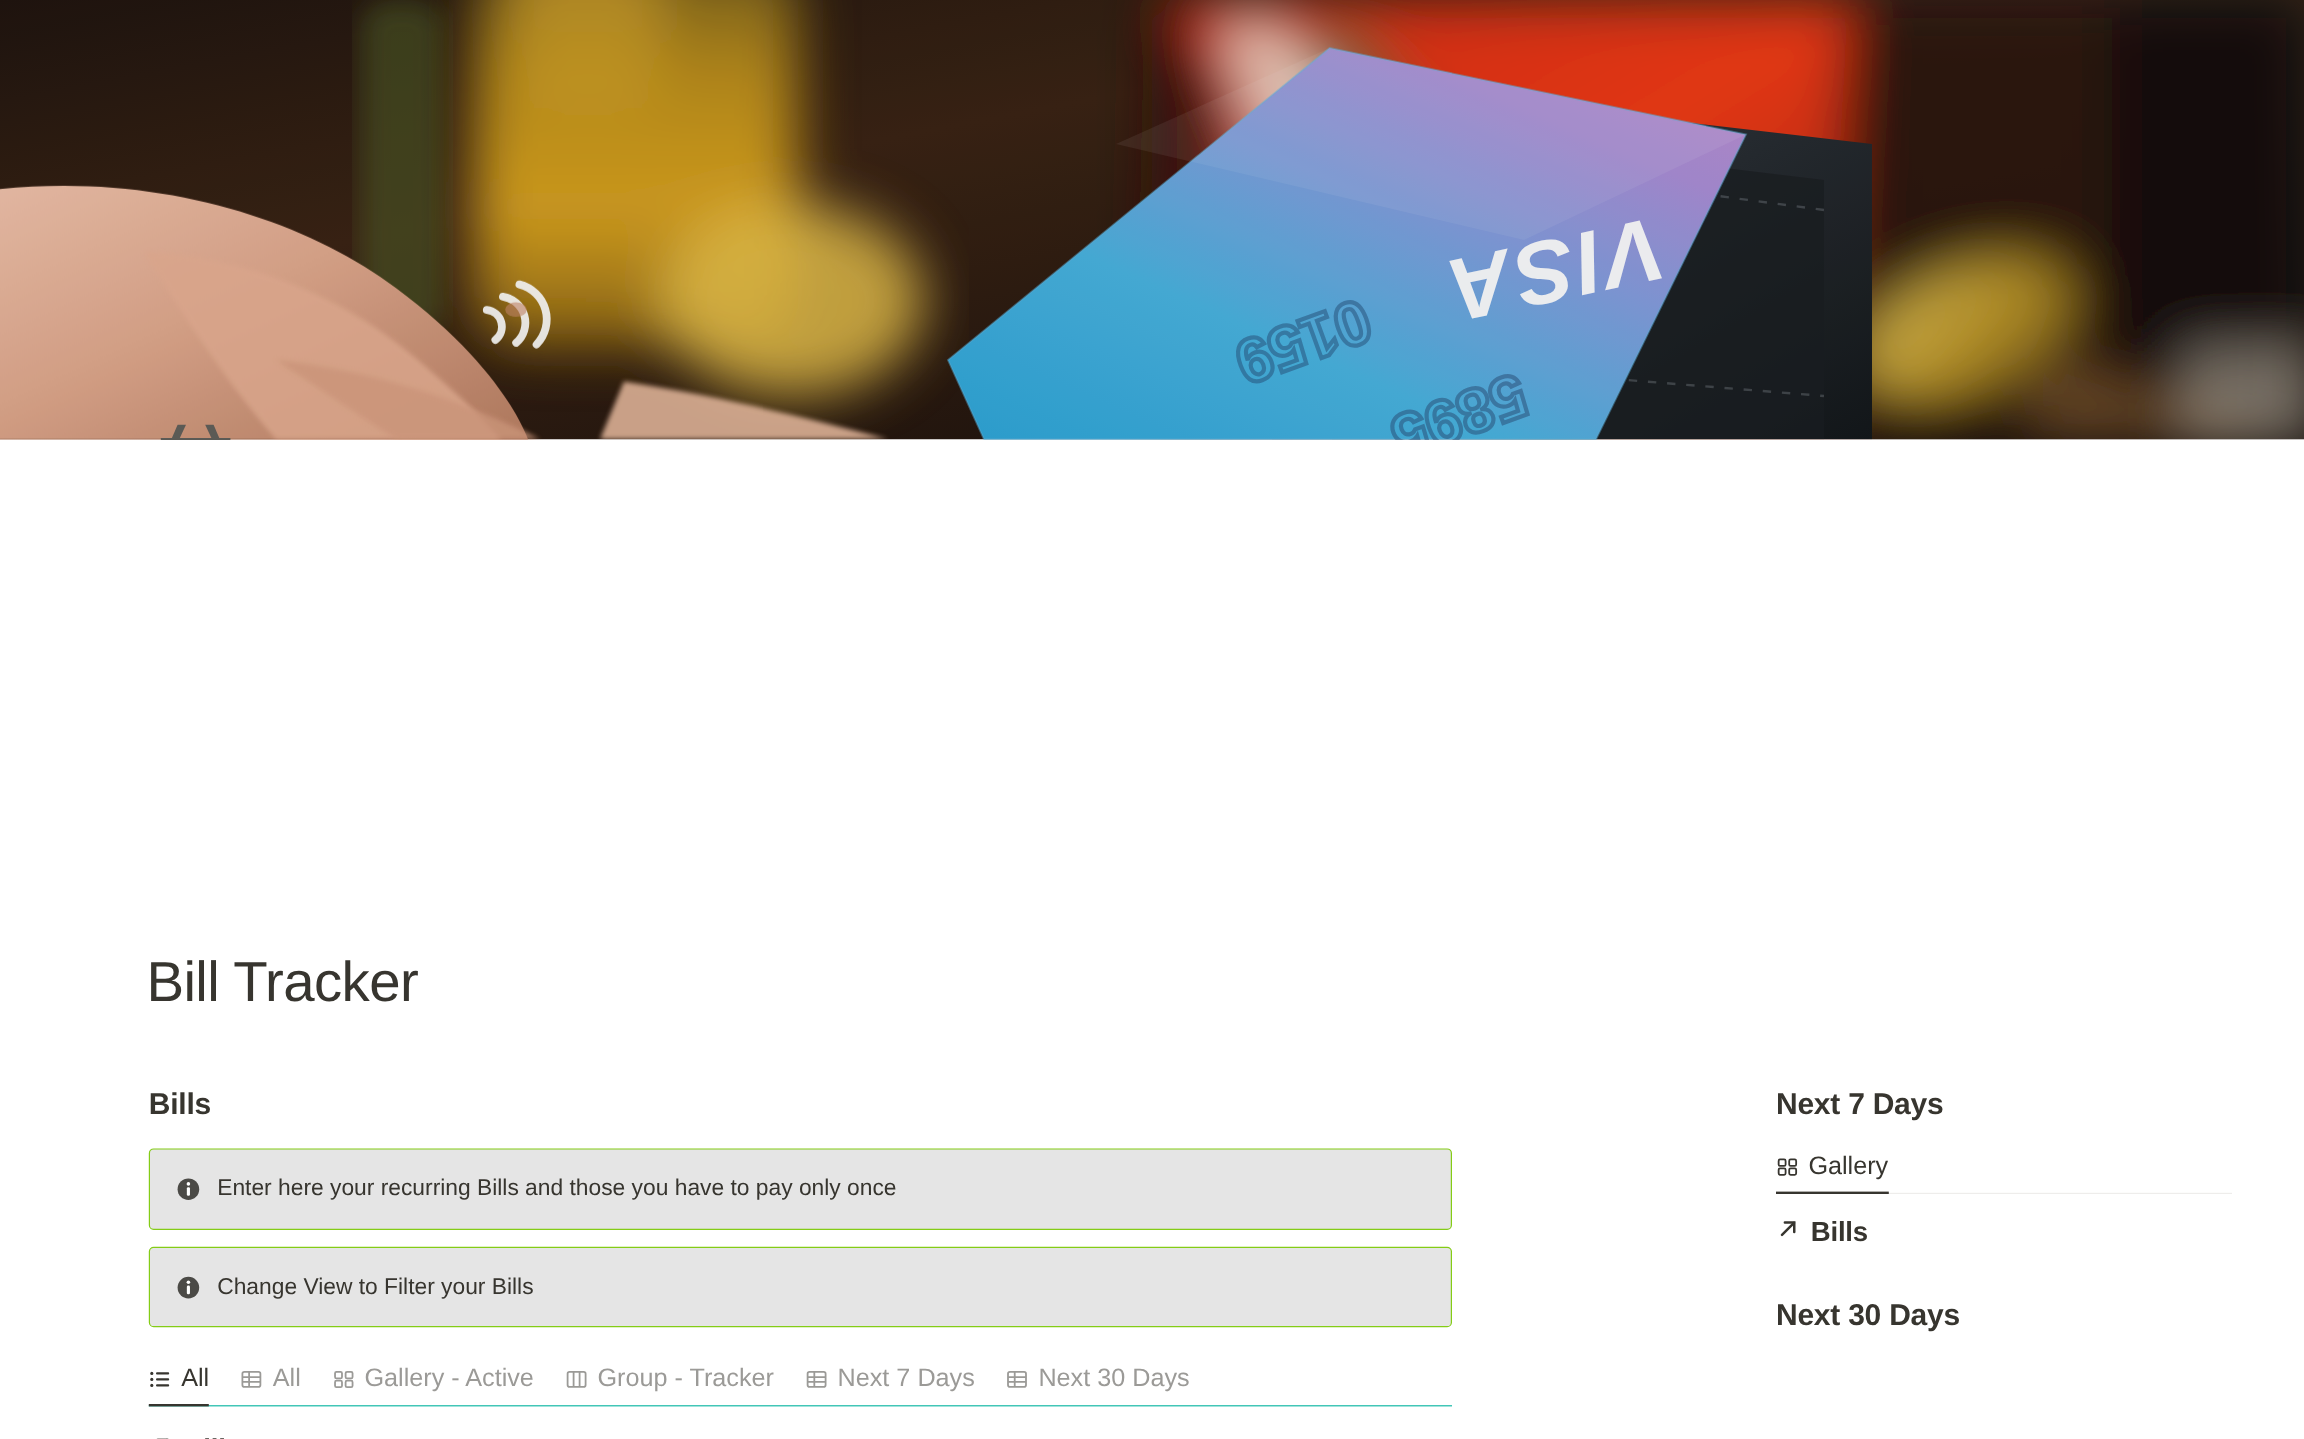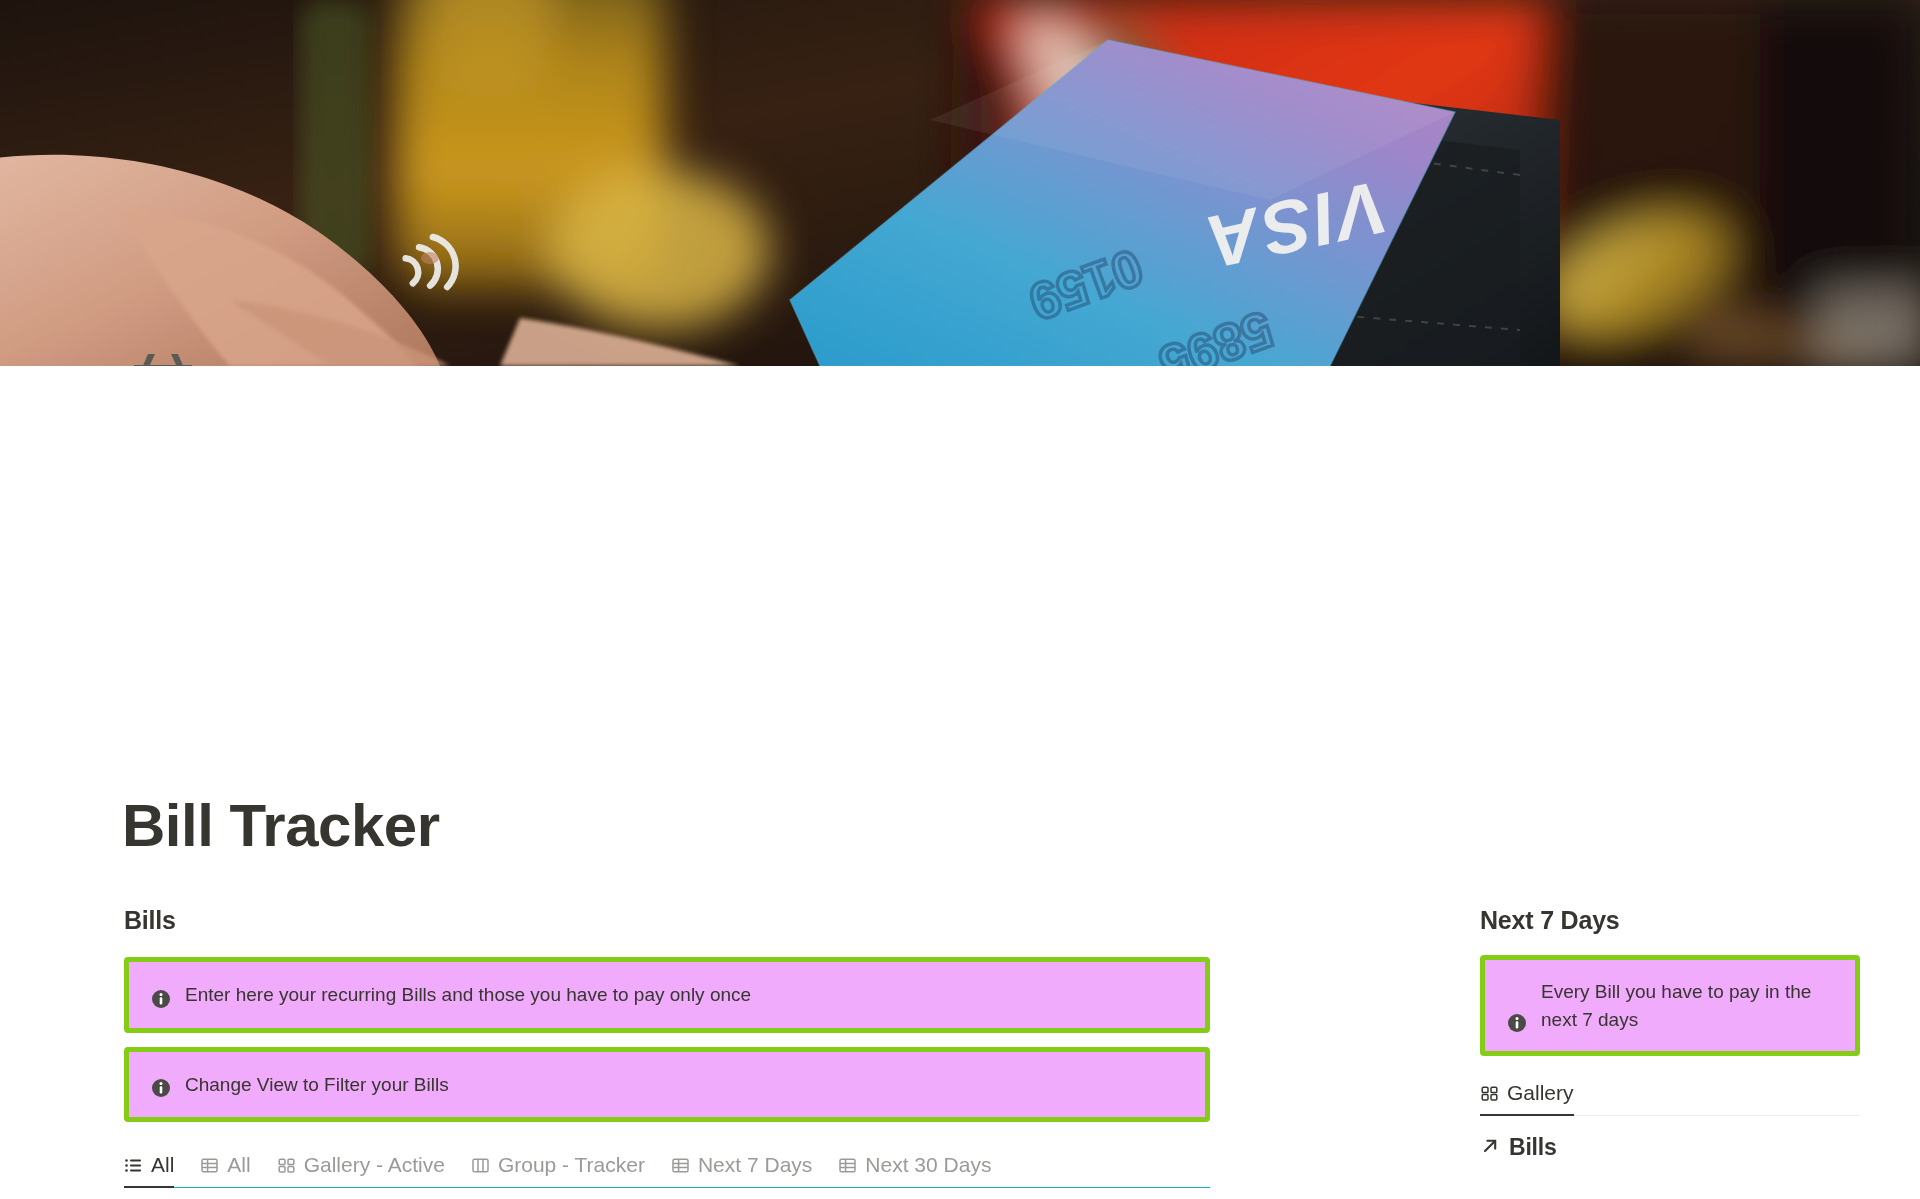--- a/index.html
+++ b/index.html
@@ -38,23 +38,23 @@
   
   .page {
     position: relative;
     width: 1920px;
     padding: 0;
   }
   .page-title {
     position: absolute;
     left: 122px;
     top: 424px;
-    font-size: 60px;
+    font-size: 47px;
     line-height: 1.2;
-    font-weight: bold;
+    font-weight: normal;
     letter-spacing: -0.5px;
     color: #37352f;
     margin: 0;
     white-space: nowrap;
   }
 
   .columns {
     position: absolute;
     top: 540px;
     left: 0;
@@ -70,27 +70,27 @@
     font-weight: bold;
     letter-spacing: -0.2px;
     color: #37352f;
     margin: 0 0 22px 0;
   }
   .col-side h2.section { margin-bottom: 20px; }
 
   
   .callout {
     display: flex;
-    align-items: flex-end;
+    align-items: center;
     gap: 14px;
-    border: 5px solid #84cc16;
+    border: 1px solid #84cc16;
     border-radius: 4px;
     padding: 19px 20px 19px 22px;
     margin-bottom: 14px;
-    background: #f0abfc;
+    background: #e5e5e5;
   }
   .callout.side { padding: 18px 20px 18px 22px; }
   .callout-icon { flex: 0 0 auto; margin-top: 1px; }
   .callout-icon svg { display: block; width: 20px; height: 20px; }
   .callout-text {
     font-size: 19px;
     line-height: 1.45;
     color: #37352f;
   }
 
@@ -411,30 +411,20 @@
         </span>
         <span class="db-name">Bills</span>
       </div>
 
     </div>
 
     <div class="col-side">
 
       <h2 class="section">Next 7 Days</h2>
 
-      <div class="callout side">
-        <span class="callout-icon">
-          <svg viewBox="0 0 20 20" aria-hidden="true">
-            <circle cx="10" cy="10" r="9" fill="#4b4a46"></circle>
-            <circle cx="10" cy="5.6" r="1.5" fill="#fff"></circle>
-            <rect x="8.7" y="8.3" width="2.6" height="7.2" rx="1.1" fill="#fff"></rect>
-          </svg>
-        </span>
-        <span class="callout-text">Every Bill you have to pay in the next 7 days</span>
-      </div>
 
       <div class="side-tabbar">
         <div class="tab active">
           <span class="tab-ico">
             <svg width="19" height="19" viewBox="0 0 19 19" aria-hidden="true">
               <g fill="none" stroke="#37352f" stroke-width="1.5">
                 <rect x="2.2" y="3.2" width="5.8" height="5.4" rx="1.2"></rect>
                 <rect x="11" y="3.2" width="5.8" height="5.4" rx="1.2"></rect>
                 <rect x="2.2" y="10.6" width="5.8" height="5.4" rx="1.2"></rect>
                 <rect x="11" y="10.6" width="5.8" height="5.4" rx="1.2"></rect>

